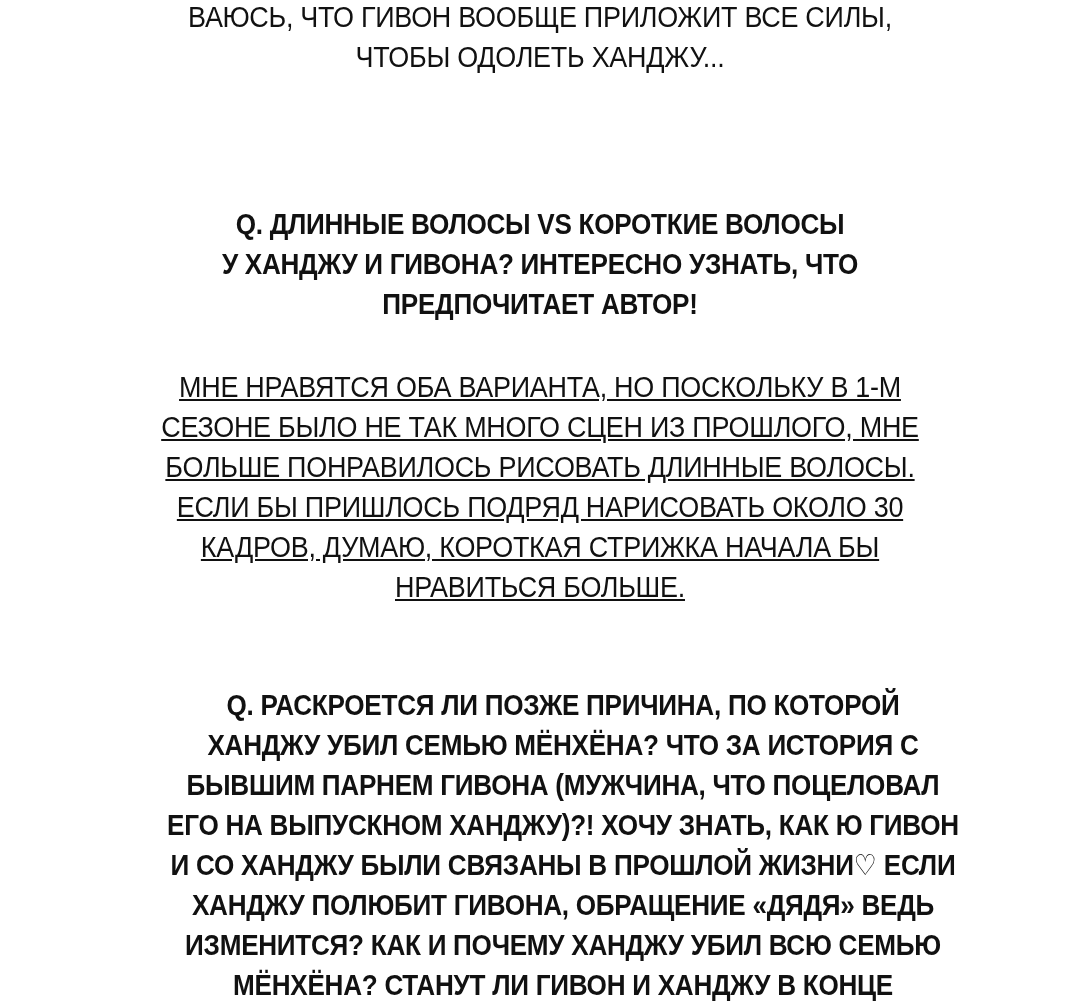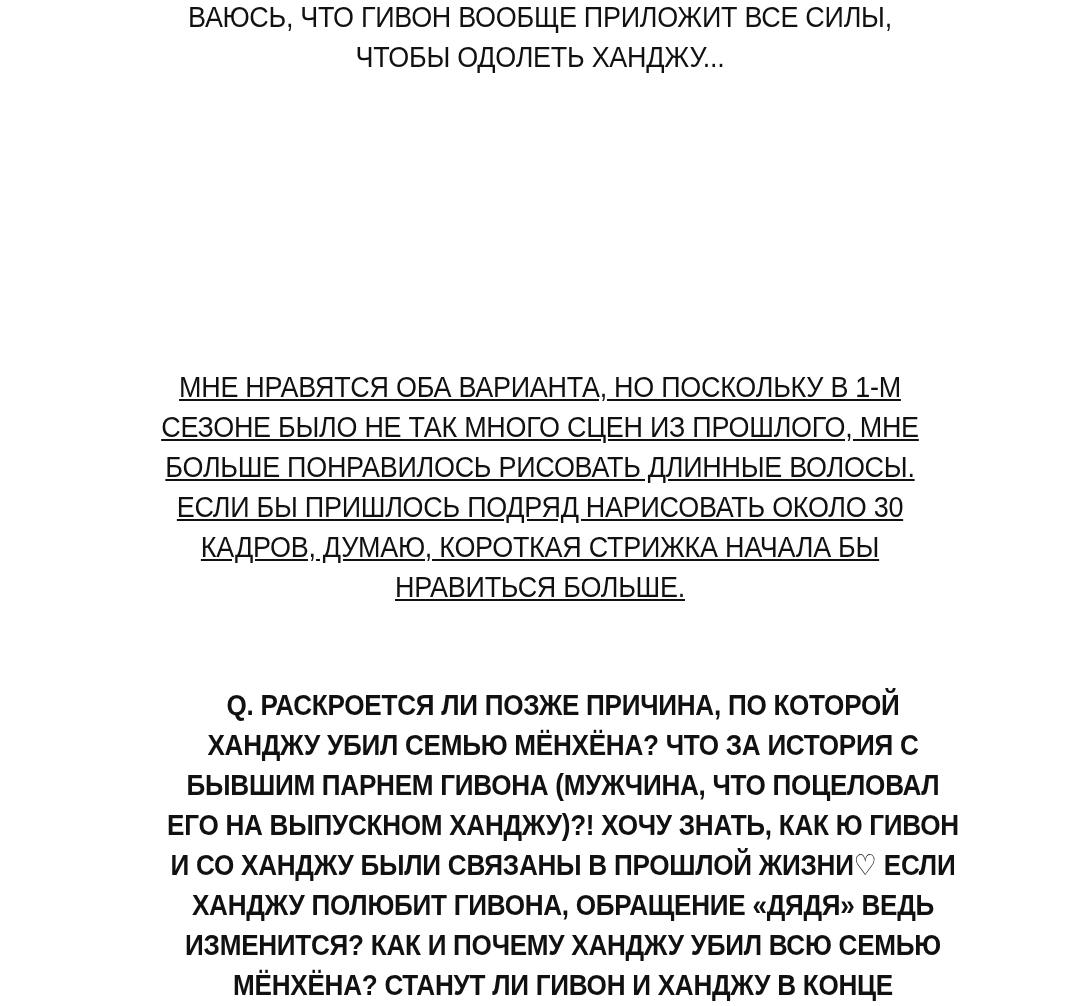--- a/index.html
+++ b/index.html
@@ -53,20 +53,25 @@
 </head>
 <body>
 
 <div class="page">
 
   <div class="block regular" id="intro-block">
     <span class="line">ВАЮСЬ, ЧТО ГИВОН ВООБЩЕ ПРИЛОЖИТ ВСЕ СИЛЫ,</span>
     <span class="line">ЧТОБЫ ОДОЛЕТЬ ХАНДЖУ...</span>
   </div>
 
+  <div class="block bold" id="question-1">
+    <span class="line">Q. ДЛИННЫЕ ВОЛОСЫ VS КОРОТКИЕ ВОЛОСЫ</span>
+    <span class="line">У ХАНДЖУ И ГИВОНА? ИНТЕРЕСНО УЗНАТЬ, ЧТО</span>
+    <span class="line">ПРЕДПОЧИТАЕТ АВТОР!</span>
+  </div>
 
   <div class="block regular" id="answer-1">
     <span class="line">МНЕ НРАВЯТСЯ ОБА ВАРИАНТА, НО ПОСКОЛЬКУ В 1-М</span>
     <span class="line">СЕЗОНЕ БЫЛО НЕ ТАК МНОГО СЦЕН ИЗ ПРОШЛОГО, МНЕ</span>
     <span class="line">БОЛЬШЕ ПОНРАВИЛОСЬ РИСОВАТЬ ДЛИННЫЕ ВОЛОСЫ.</span>
     <span class="line">ЕСЛИ БЫ ПРИШЛОСЬ ПОДРЯД НАРИСОВАТЬ ОКОЛО 30</span>
     <span class="line">КАДРОВ, ДУМАЮ, КОРОТКАЯ СТРИЖКА НАЧАЛА БЫ</span>
     <span class="line">НРАВИТЬСЯ БОЛЬШЕ.</span>
   </div>
 

